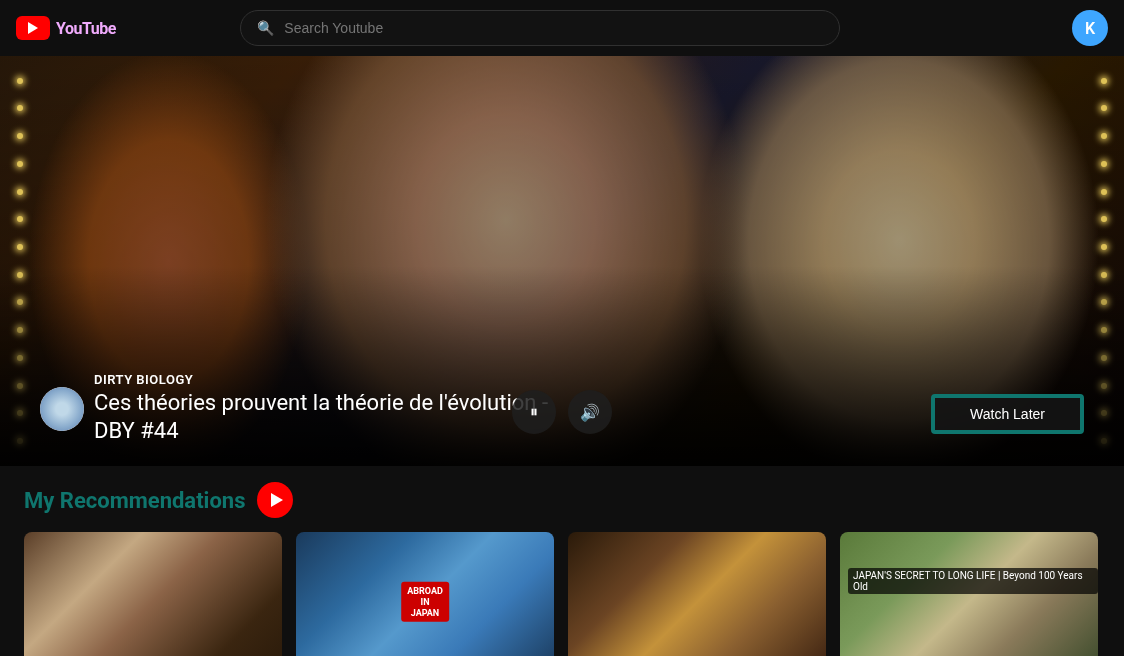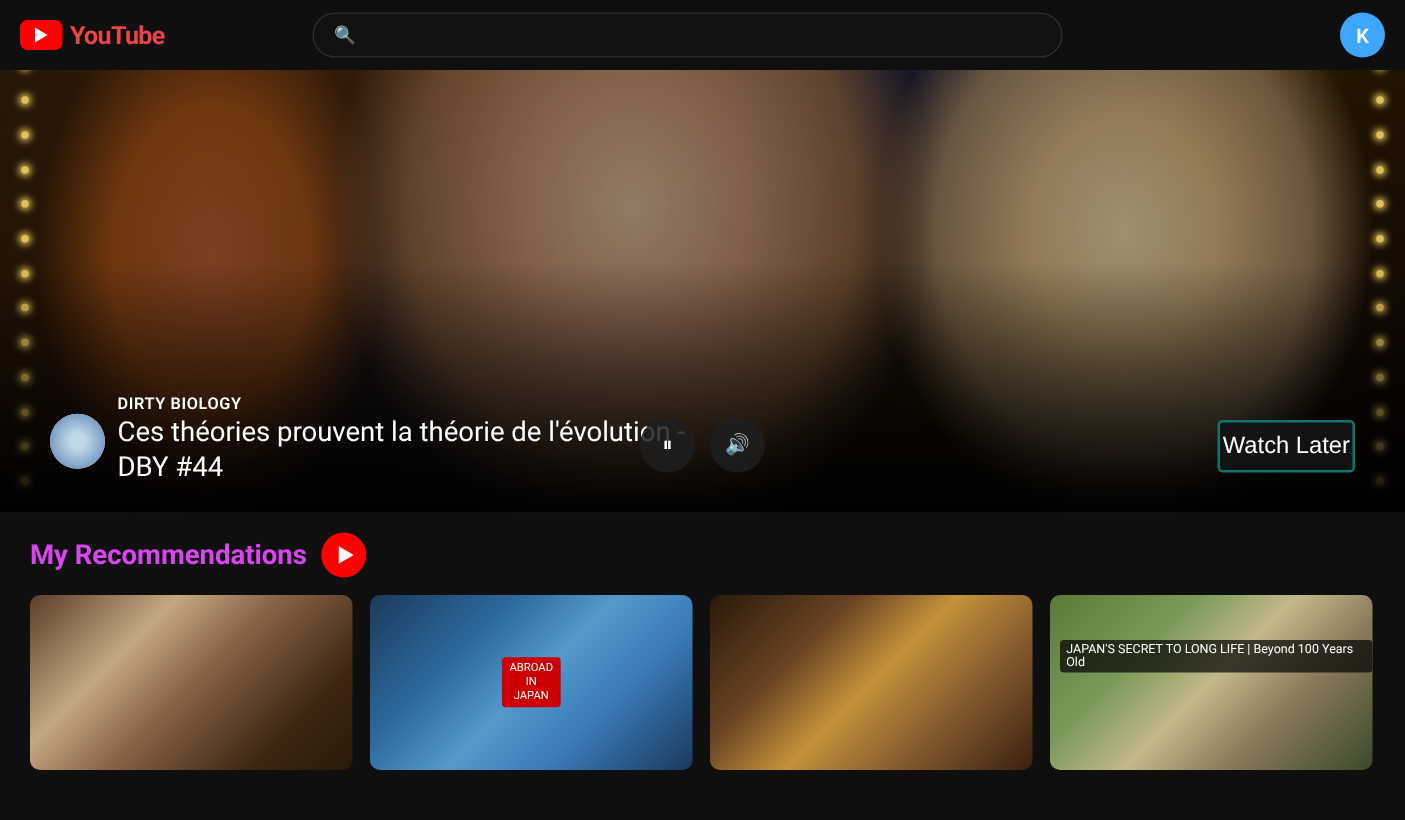--- a/index.html
+++ b/index.html
@@ -41,23 +41,23 @@
     }
     .yt-icon::after {
       content: '';
       width: 0;
       height: 0;
       border-left: 10px solid white;
       border-top: 6px solid transparent;
       border-bottom: 6px solid transparent;
     }
     .logo-text {
-      font-size: 20px;
+      font-size: 16px;
       font-weight: 700;
-      color: #ef4444;
+      color: #f0abfc;
       letter-spacing: -0.5px;
     }
     .search-container {
       flex: 1;
       max-width: 600px;
       margin: 0 auto;
     }
     .search-bar {
       width: 100%;
       height: 36px;
@@ -97,20 +97,21 @@
       font-weight: 600;
       color: #fff;
       cursor: pointer;
     }
 
     
     .hero {
       position: relative;
       width: 1124px;
       height: 410px;
+      margin-top: 56px;
       overflow: hidden;
       background: #1a1a1a;
     }
     .hero-bg {
       width: 100%;
       height: 100%;
       background: linear-gradient(to bottom, rgba(0,0,0,0.1) 0%, rgba(0,0,0,0.6) 100%),
                   linear-gradient(135deg, #2a1a0a 0%, #3d2008 20%, #1a1a2e 50%, #2d1b00 70%, #1a0a0a 100%);
       position: absolute;
       top: 0; left: 0;
@@ -234,44 +235,44 @@
       font-size: 16px;
     }
 
     
     .watch-later-btn {
       position: absolute;
       bottom: 32px;
       right: 40px;
       z-index: 10;
       background: rgba(20,20,20,0.9);
-      border: 2px solid #0f766e;
-      color: #fff;
-      padding: 8px 2px;
+      border: 4px solid #0f766e;
+      color: #fff;
+      padding: 8px 35px;
       border-radius: 4px;
-      font-size: 19px;
+      font-size: 14px;
       font-weight: 500;
       cursor: pointer;
     }
 
     
     .recommendations {
       background: #0f0f0f;
       padding: 16px 24px 0;
     }
     .section-header {
       display: flex;
       align-items: center;
       gap: 12px;
       margin-bottom: 14px;
     }
     .section-title {
       font-size: 22px;
       font-weight: 700;
-      color: #d946ef;
+      color: #0f766e;
     }
     .play-btn-red {
       width: 36px;
       height: 36px;
       border-radius: 50%;
       background: #ff0000;
       display: flex;
       align-items: center;
       justify-content: center;
       cursor: pointer;
@@ -320,21 +321,21 @@
     }
 
     .abroad-badge {
       position: absolute;
       top: 50%;
       left: 50%;
       transform: translate(-50%, -50%);
       background: #cc0000;
       color: white;
       font-size: 9px;
-      font-weight: 400;
+      font-weight: 700;
       padding: 4px 6px;
       border-radius: 3px;
       text-align: center;
       line-height: 1.2;
     }
     .only-badge {
       position: absolute;
       top: 8px;
       left: 8px;
       background: rgba(0,0,0,0.7);
@@ -350,20 +351,21 @@
 
 <header class="header">
   <div class="logo-area">
     <div class="yt-icon"></div>
     <span class="logo-text">YouTube</span>
   </div>
 
   <div class="search-container">
     <div class="search-bar">
       <span class="search-icon-inner">🔍</span>
+      <input class="search-input" type="text" placeholder="Search Youtube" style="">
     </div>
   </div>
 
   <div class="header-right">
     <div class="avatar">K</div>
   </div>
 </header>
 
 <section class="hero">
   <div class="hero-bg"></div>

